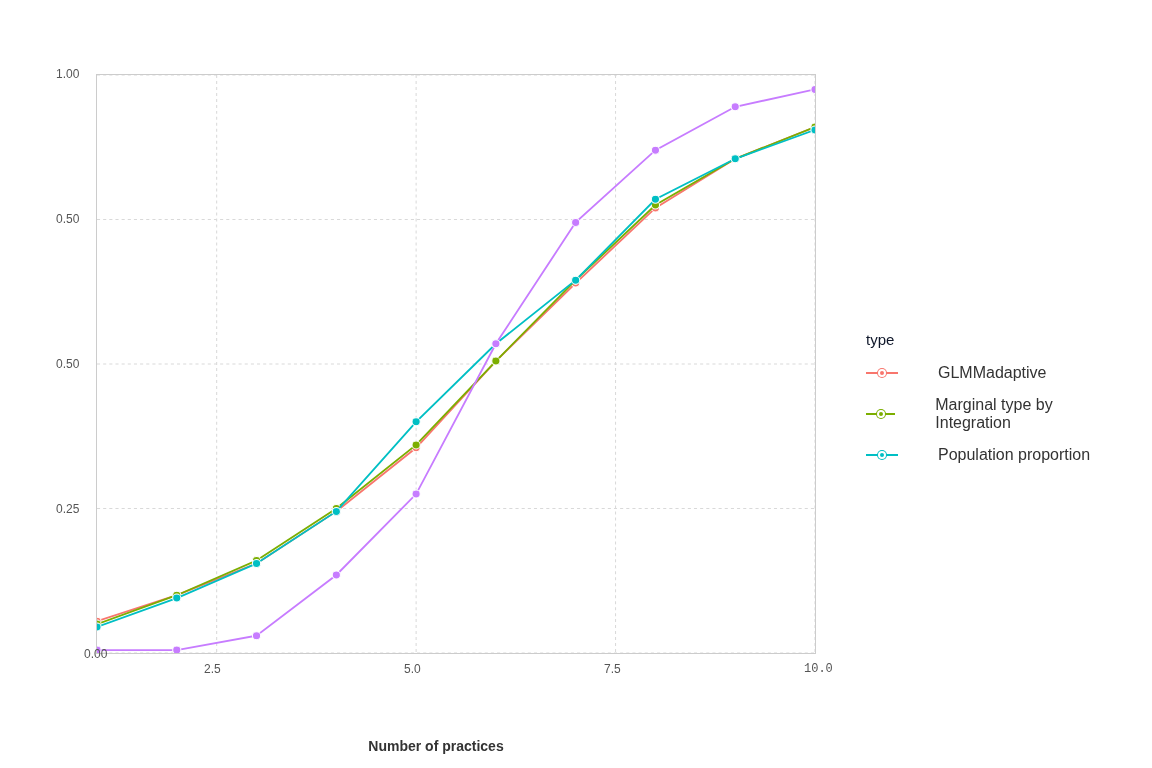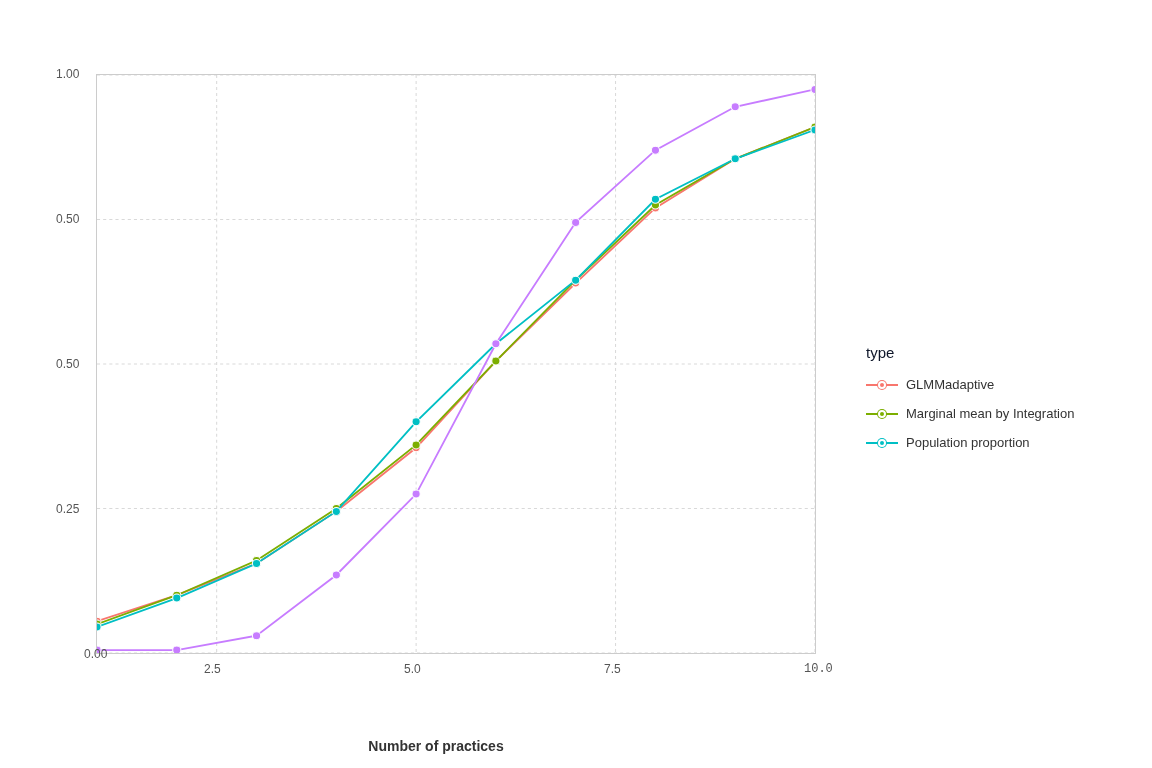--- a/index.html
+++ b/index.html
@@ -87,22 +87,23 @@
     .legend-dot {
       width: 8px;
       height: 8px;
       border-radius: 50%;
       position: absolute;
       left: 50%;
       top: 50%;
       transform: translate(-50%, -50%);
     }
     .legend-text {
-      font-size: 13px;
+      font-size: 16px;
       color: #333;
+      margin-left: 32px;
     }
     .axis-tick-label {
       position: absolute;
       font-size: 12px;
       color: #555;
     }
   </style>
 </head>
 <body>
 
@@ -190,21 +191,21 @@
       <div class="legend-line-inner" style="background:#F8766D"></div>
       <div class="legend-dot" style="background:#F8766D; border: 2px solid white; box-shadow: 0 0 0 1px #F8766D"></div>
     </div>
     <span class="legend-text">GLMMadaptive</span>
   </div>
         <div class="legend-item">
     <div class="legend-line">
       <div class="legend-line-inner" style="background:#7CAE00"></div>
       <div class="legend-dot" style="background:#7CAE00; border: 2px solid white; box-shadow: 0 0 0 1px #7CAE00"></div>
     </div>
-    <span class="legend-text">Marginal mean by Integration</span>
+    <span class="legend-text">Marginal type by Integration</span>
   </div>
         <div class="legend-item">
     <div class="legend-line">
       <div class="legend-line-inner" style="background:#00BFC4"></div>
       <div class="legend-dot" style="background:#00BFC4; border: 2px solid white; box-shadow: 0 0 0 1px #00BFC4"></div>
     </div>
     <span class="legend-text">Population proportion</span>
   </div>
       </div>
   </div>

